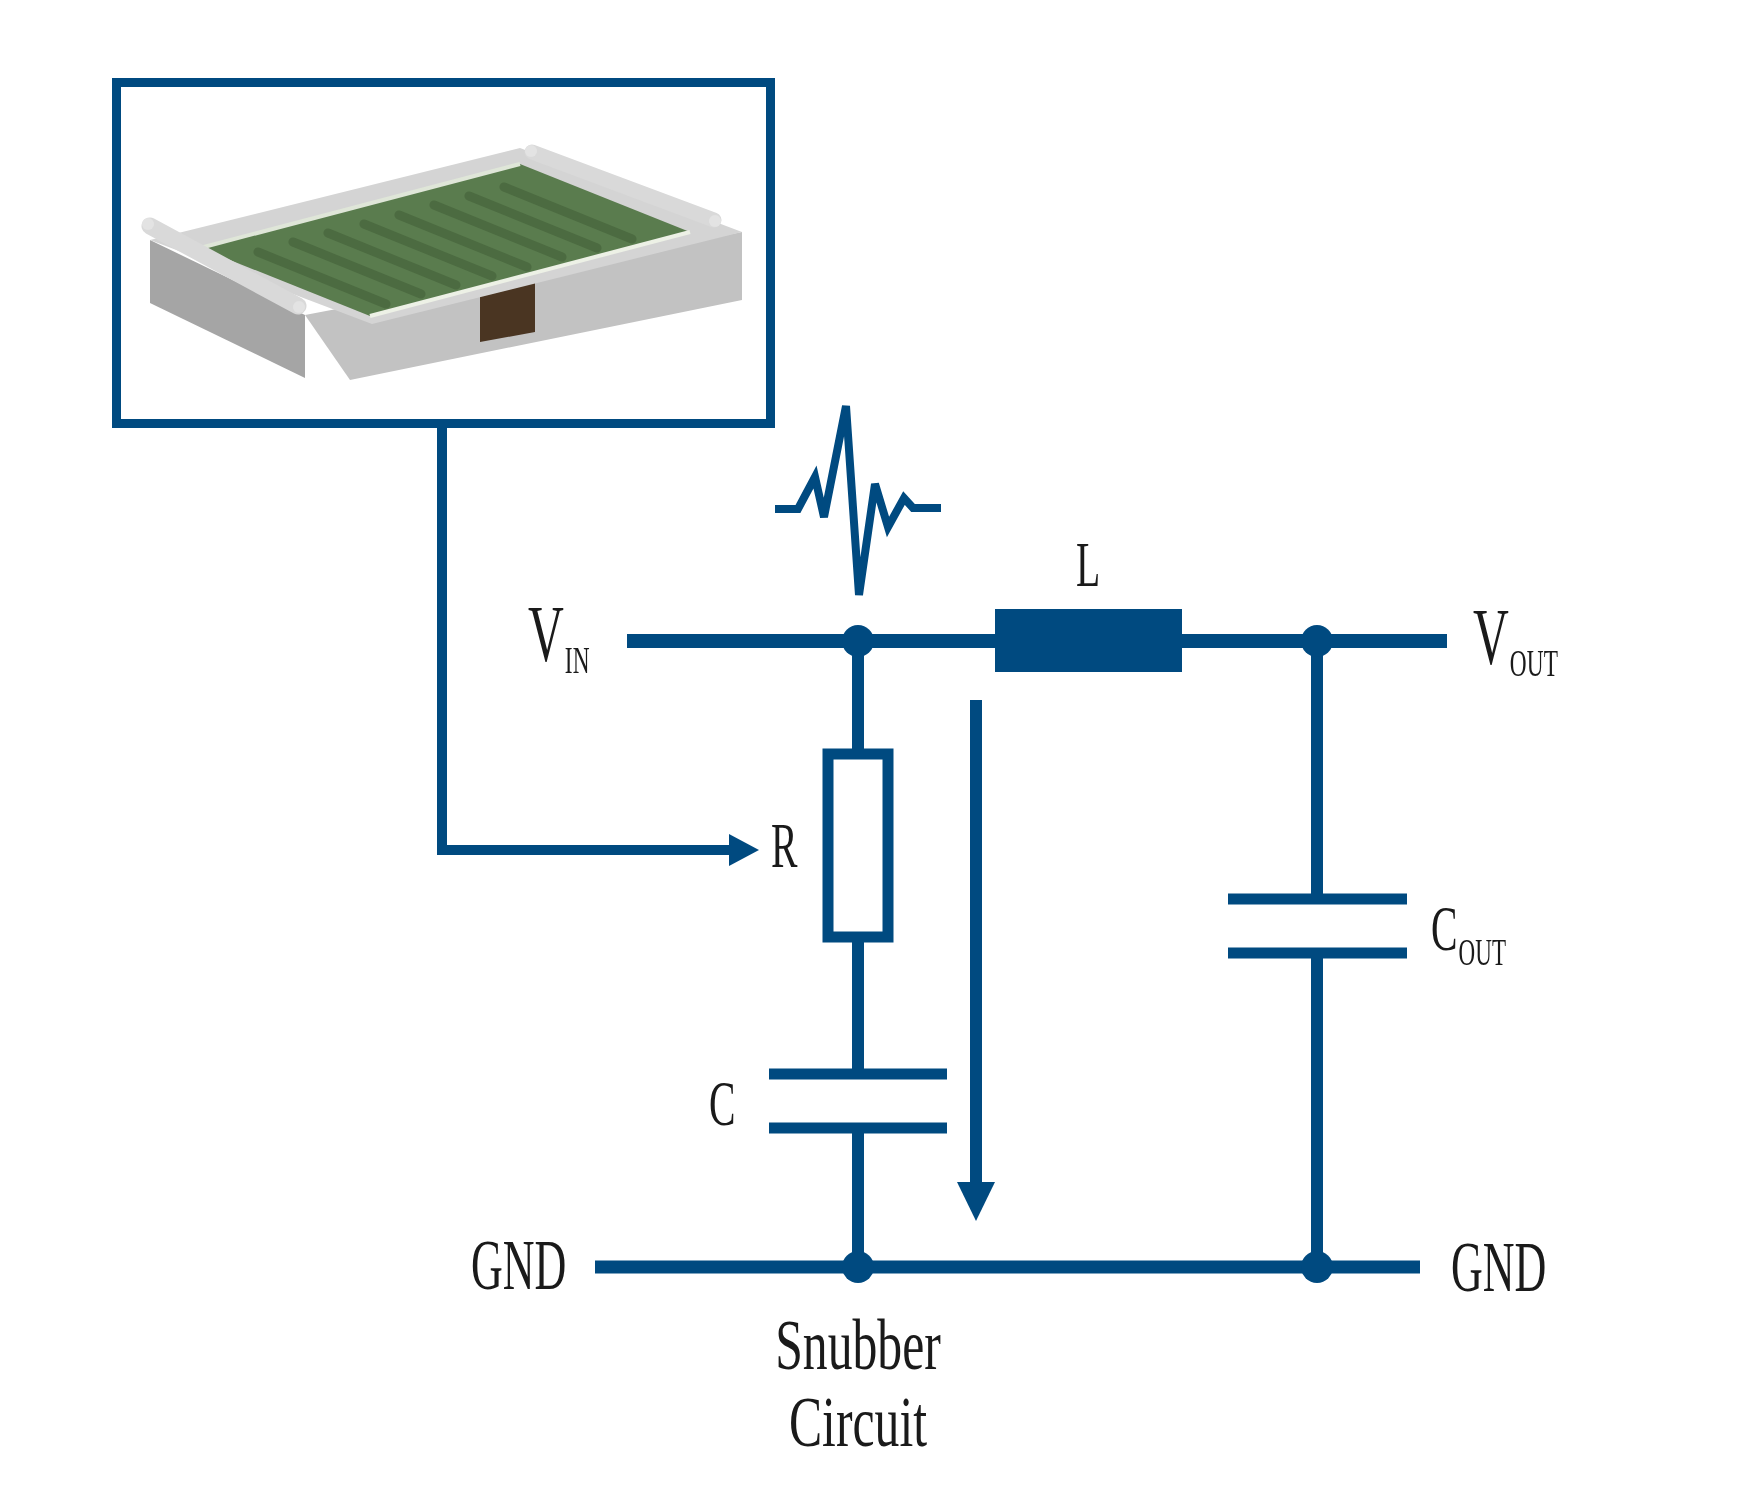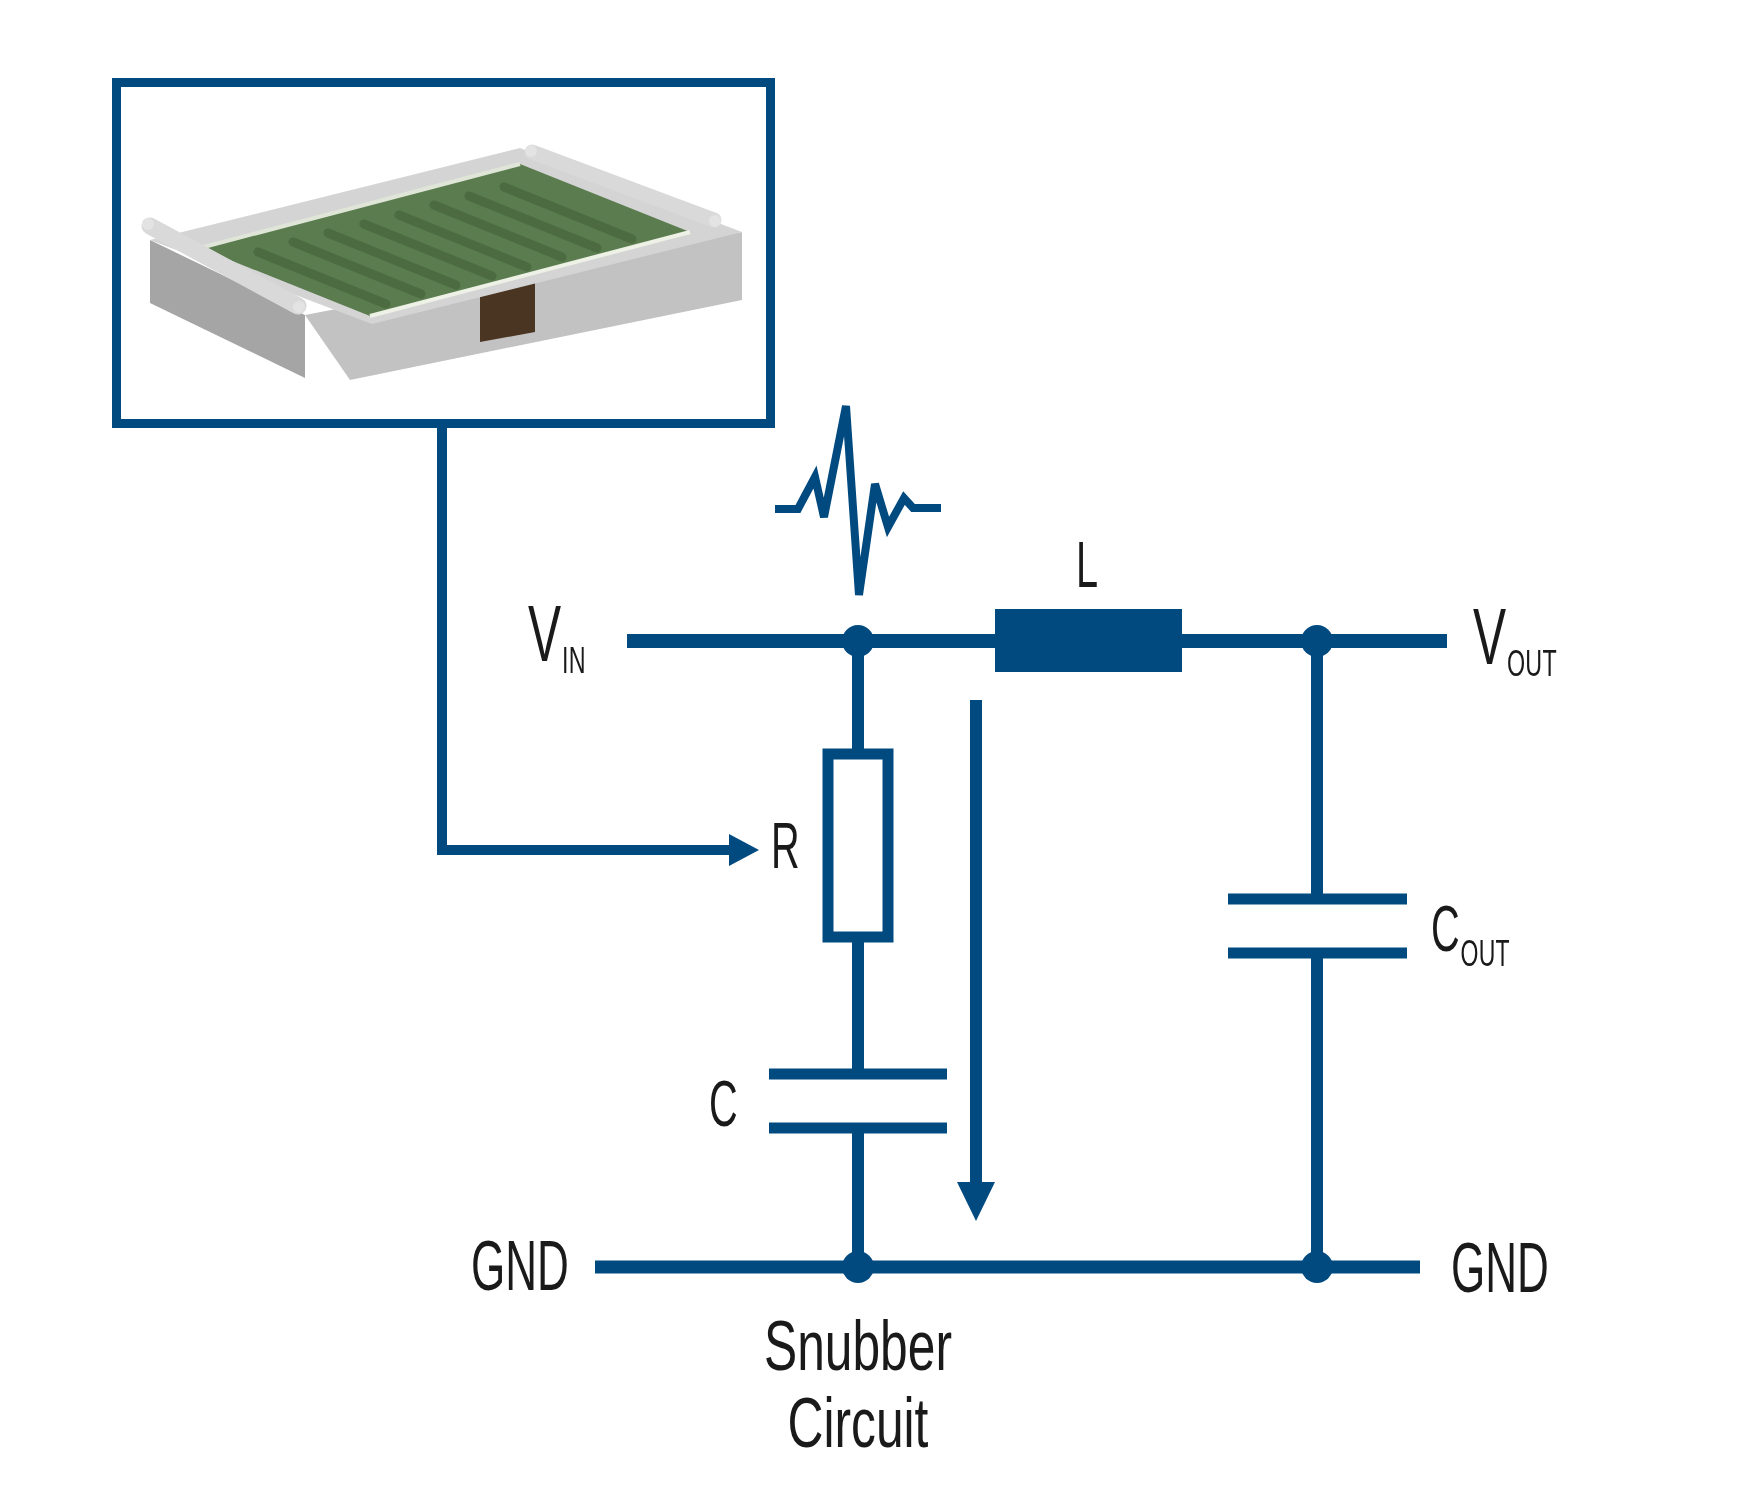--- a/index.html
+++ b/index.html
@@ -1,21 +1,21 @@
 <!DOCTYPE html>
 <html style="--line_blue: #004A80; --label_color: #1A1A1A; --background: #FFFFFF; --chip_green: #5A7C4E; --chip_green_dark: #4C6B41; --chip_silver_light: #D4D4D4; --chip_silver: #C2C2C2; --chip_silver_dark: #A5A5A5; --chip_brown: #4A3522;"><head>
 <meta charset="utf-8">
 <style>
   html,body{margin:0;padding:0;background:#fff;}
   .canvas{
     position:relative;
     width:1748px;height:1478px;
     background:var(--background,#fff);
     overflow:hidden;
-    font-family:Liberation Sans, sans-serif;
+    font-family:Liberation Serif, serif;
   }
   .canvas svg{position:absolute;left:0;top:0;}
   .stroke-blue{stroke:var(--line_blue);}
   .fill-blue{fill:var(--line_blue);}
   .no-fill{fill:none;}
   .lbl{
     position:absolute;
     color:var(--label_color,#1a1a1a);
     line-height:1;
     white-space:nowrap;

